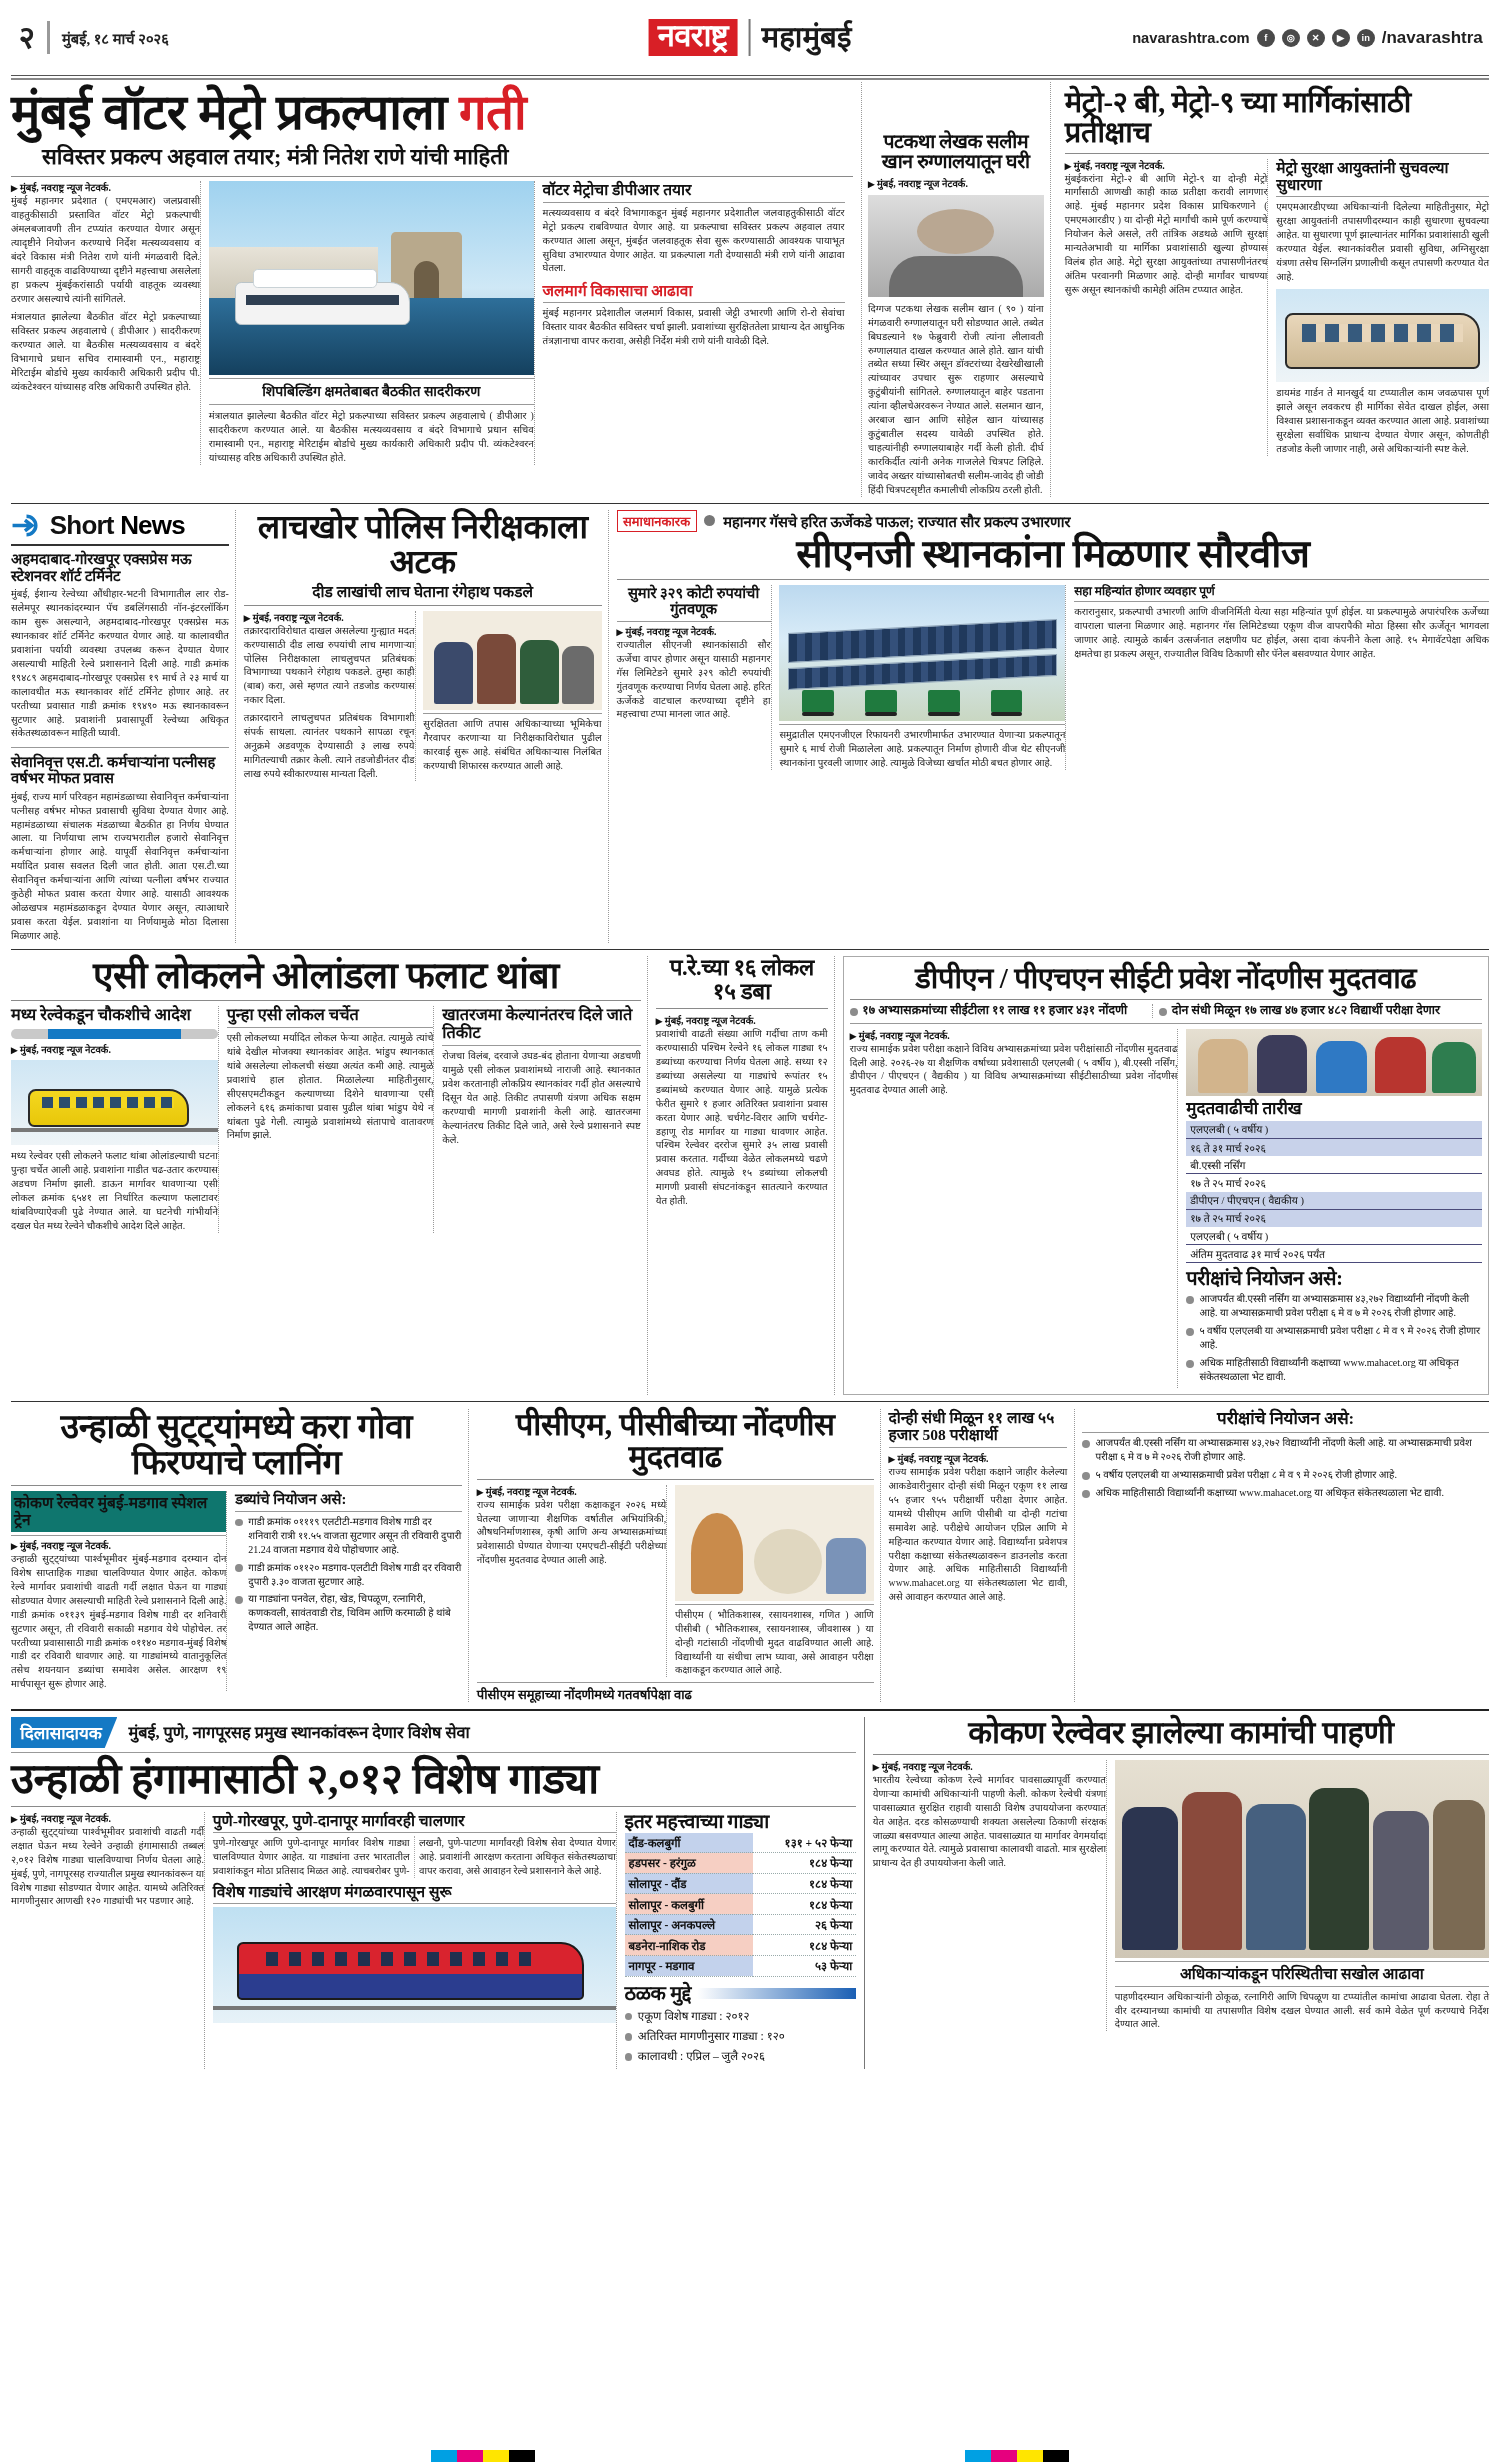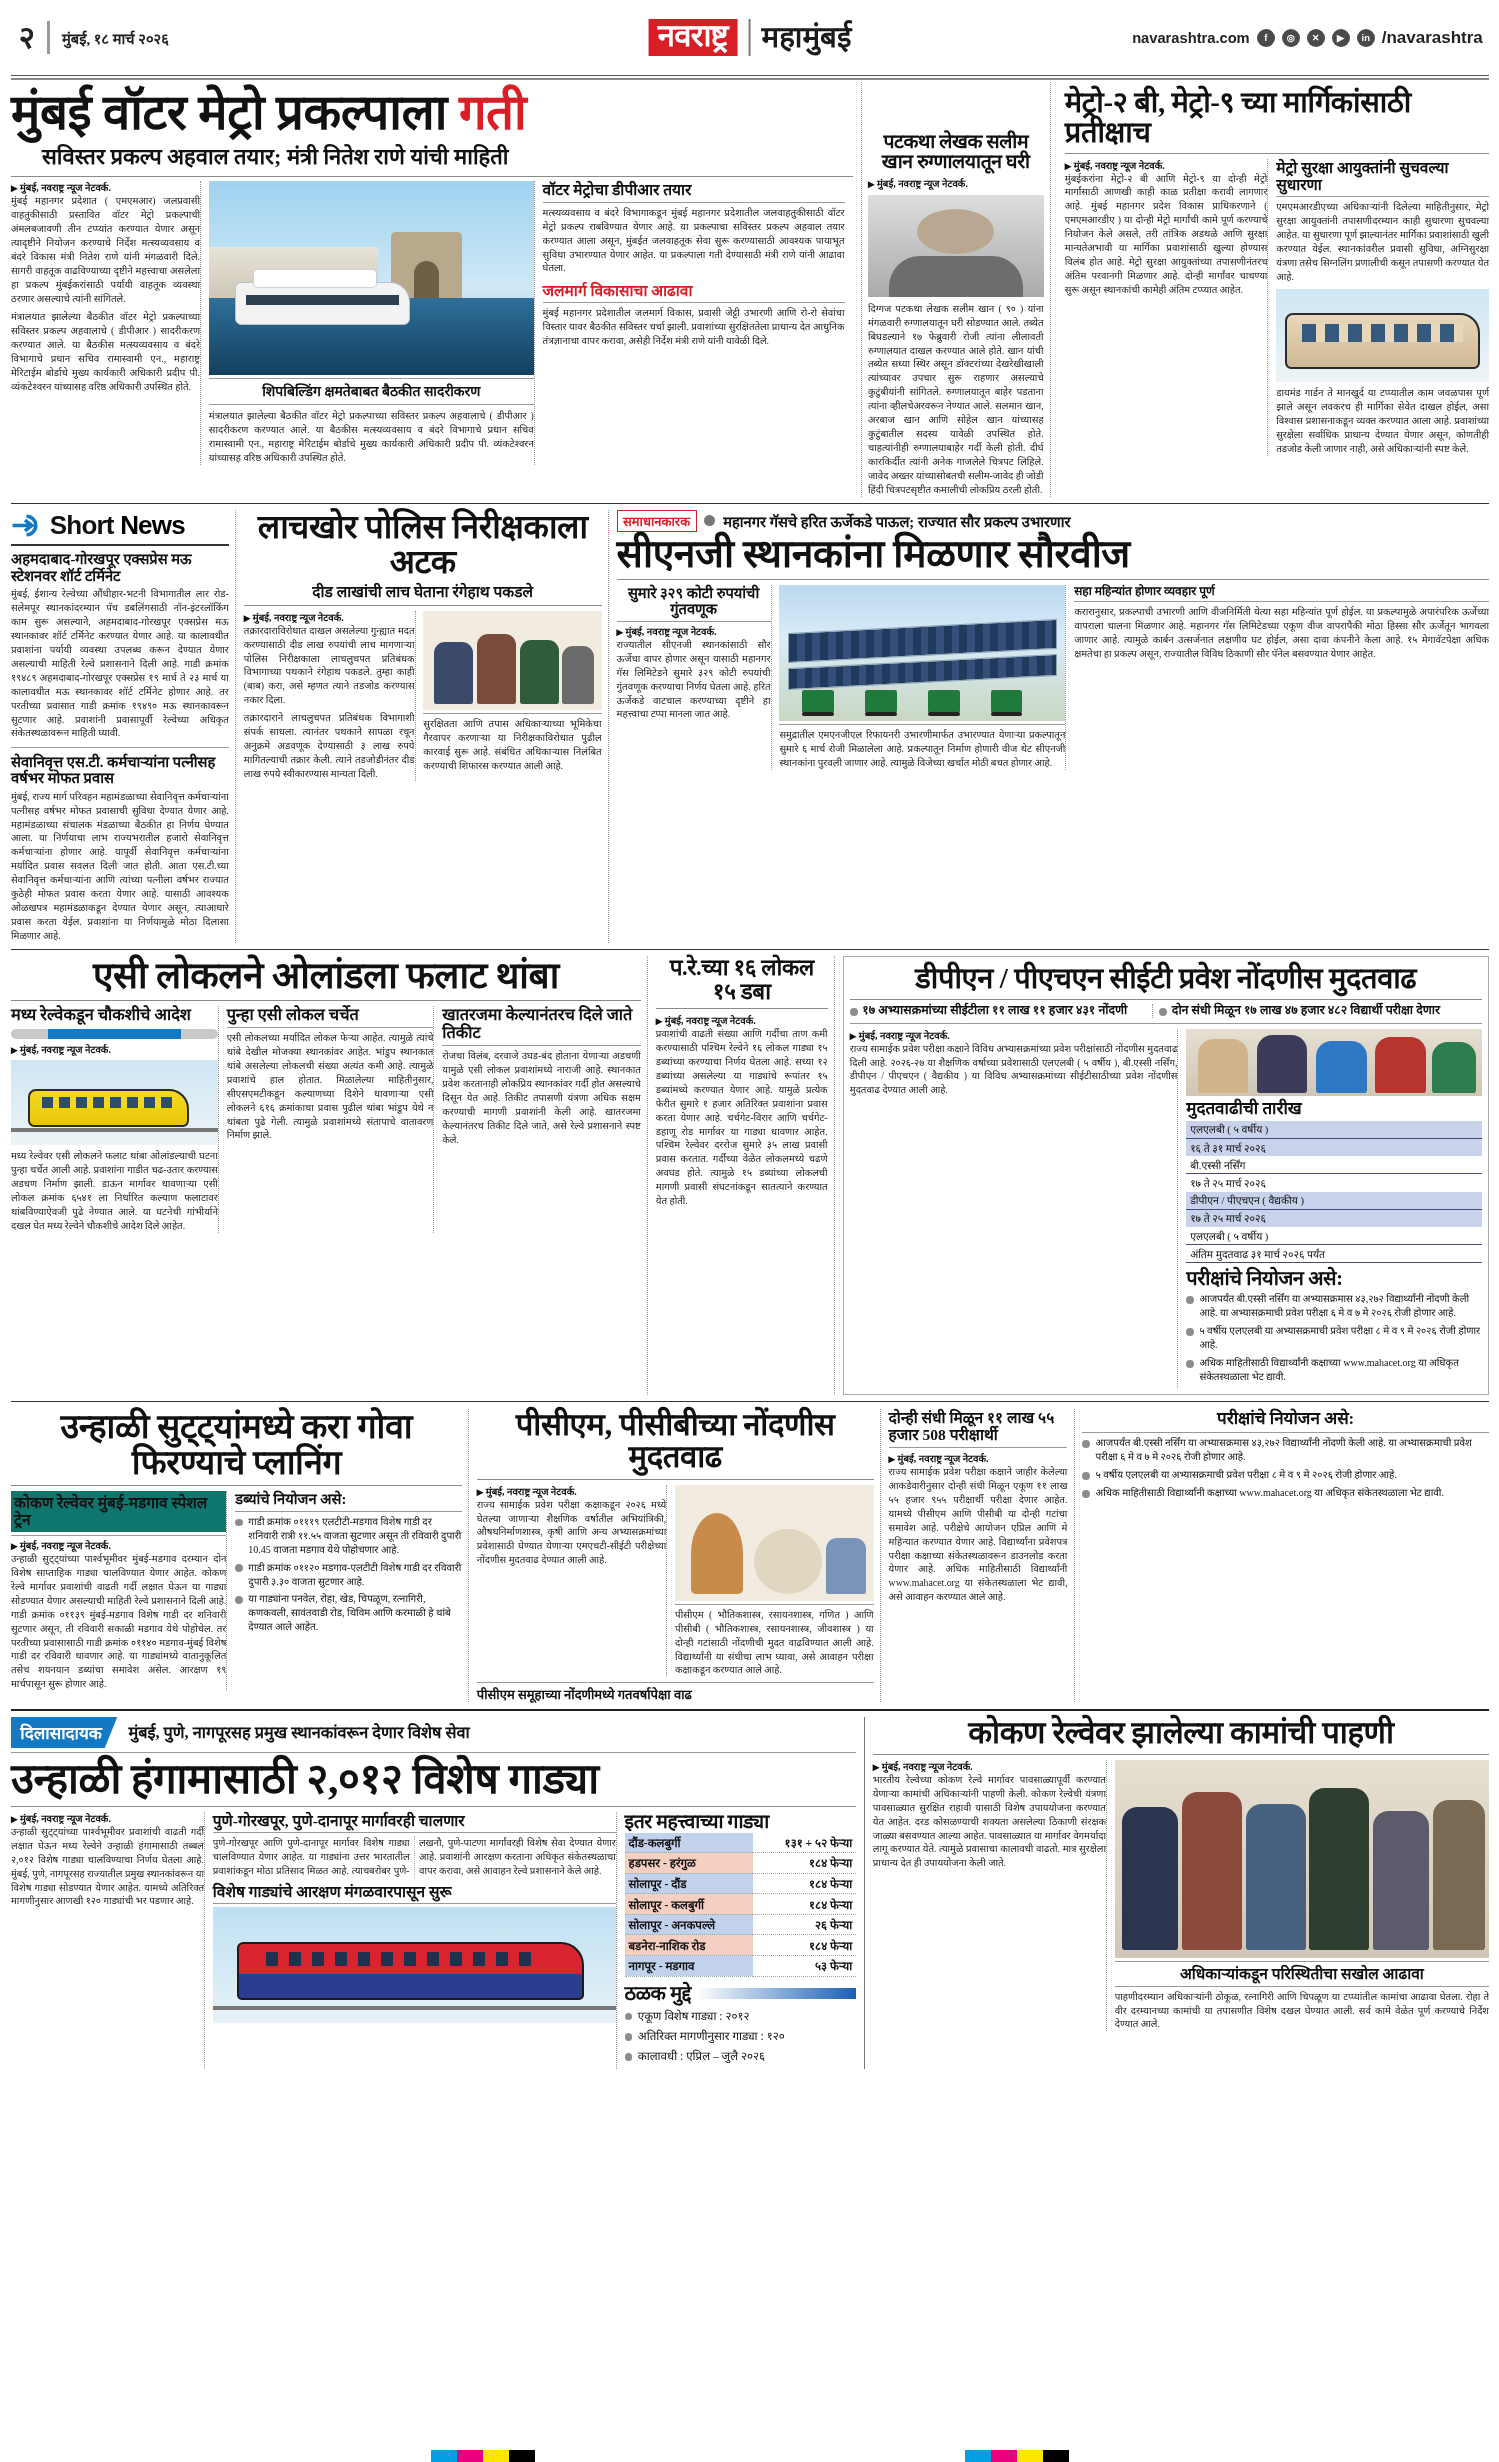--- a/index.html
+++ b/index.html
@@ -297,21 +297,21 @@
         </div>
       </div>
     </div>
 
     <div style="flex:1;">
       <div style="display:flex; align-items:center; gap:7.8px;">
         <span class="badge-red">समाधानकारक</span>
         <span class="dot-grey"></span>
         <span class="kicker" style="font-size:14.7px;">महानगर गॅसचे हरित ऊर्जेकडे पाऊल; राज्यात सौर प्रकल्प उभारणार</span>
       </div>
-      <div class="hl dev" style="font-size:39px; margin-top:1.6px;">सीएनजी स्थानकांना मिळणार सौरवीज</div>
+      <div class="hl dev" style="font-size:39px; text-align:center; margin-top:1.6px;">सीएनजी स्थानकांना मिळणार सौरवीज</div>
       <div class="thin-rule"></div>
       <div style="display:flex; gap:7.8px;">
         <div style="width:155px;" class="vrule">
           <div class="subhl" style="font-size:14.7px; text-align:center;">सुमारे ३२९ कोटी रुपयांची गुंतवणूक</div>
           <div class="hrule" style="margin:3.1px 0;"></div>
           <div class="byline">
             <span class="tri">▶</span>
             <span>मुंबई, नवराष्ट्र न्यूज नेटवर्क.</span>
           </div>
           <div class="body-txt">राज्यातील सीएनजी स्थानकांसाठी सौर ऊर्जेचा वापर होणार असून यासाठी महानगर गॅस लिमिटेडने सुमारे ३२९ कोटी रुपयांची गुंतवणूक करण्याचा निर्णय घेतला आहे. हरित ऊर्जेकडे वाटचाल करण्याच्या दृष्टीने हा महत्त्वाचा टप्पा मानला जात आहे.</div>
@@ -484,21 +484,21 @@
             <span>मुंबई, नवराष्ट्र न्यूज नेटवर्क.</span>
           </div>
           <div class="body-txt">उन्हाळी सुट्ट्यांच्या पार्श्वभूमीवर मुंबई-मडगाव दरम्यान दोन विशेष साप्ताहिक गाड्या चालविण्यात येणार आहेत. कोकण रेल्वे मार्गावर प्रवाशांची वाढती गर्दी लक्षात घेऊन या गाड्या सोडण्यात येणार असल्याची माहिती रेल्वे प्रशासनाने दिली आहे. गाडी क्रमांक ०११३९ मुंबई-मडगाव विशेष गाडी दर शनिवारी सुटणार असून, ती रविवारी सकाळी मडगाव येथे पोहोचेल. तर परतीच्या प्रवासासाठी गाडी क्रमांक ०११४० मडगाव-मुंबई विशेष गाडी दर रविवारी धावणार आहे. या गाड्यांमध्ये वातानुकूलित तसेच शयनयान डब्यांचा समावेश असेल. आरक्षण १९ मार्चपासून सुरू होणार आहे.</div>
         </div>
         <div style="flex:1;">
           <div class="subhl" style="font-size:14.7px;">डब्यांचे नियोजन असे:</div>
           <div class="hrule" style="margin:3.1px 0;"></div>
           <ul class="bullets">
             <li>
                 <span class="dot-sm"></span>
-                <span>गाडी क्रमांक ०१११९ एलटीटी-मडगाव विशेष गाडी दर शनिवारी रात्री ११.५५ वाजता सुटणार असून ती रविवारी दुपारी 10.45 वाजता मडगाव येथे पोहोचणार आहे.</span>
+                <span>गाडी क्रमांक ०१११९ एलटीटी-मडगाव विशेष गाडी दर शनिवारी रात्री ११.५५ वाजता सुटणार असून ती रविवारी दुपारी 21.24 वाजता मडगाव येथे पोहोचणार आहे.</span>
               </li>
             <li>
                 <span class="dot-sm"></span>
                 <span>गाडी क्रमांक ०११२० मडगाव-एलटीटी विशेष गाडी दर रविवारी दुपारी ३.३० वाजता सुटणार आहे.</span>
               </li>
             <li>
                 <span class="dot-sm"></span>
                 <span>या गाड्यांना पनवेल, रोहा, खेड, चिपळूण, रत्नागिरी, कणकवली, सावंतवाडी रोड, थिविम आणि करमाळी हे थांबे देण्यात आले आहेत.</span>
               </li>
           </ul>

